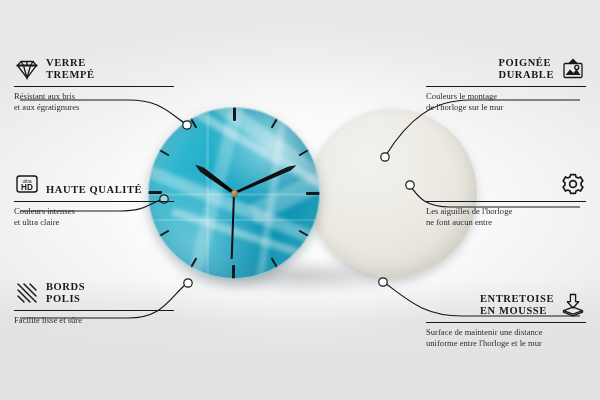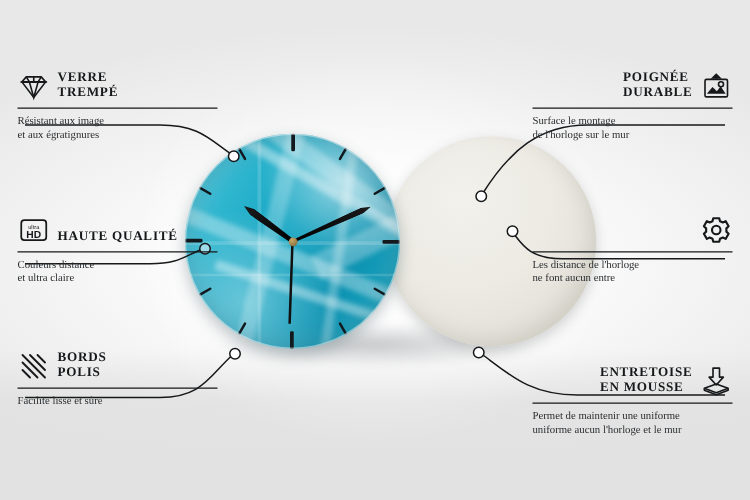--- a/index.html
+++ b/index.html
@@ -202,42 +202,42 @@
         </g>
           </svg>
       </span>
       <span class="ttl">
         <span>VERRE</span><br>
         <span>TREMPÉ</span>
       </span>
     </div>
     <div class="rule"></div>
     <div class="sub">
-      <span>Résistant aux image</span><br>
+      <span>Résistant aux bris</span><br>
       <span>et aux égratignures</span>
     </div>
   </div>
 
   <div class="callout left" style="top:171px">
     <div class="head">
       <span class="ico">
         <svg viewBox="0 0 26 26">
           <rect x="3" y="5" width="20" height="16" rx="2.5" fill="none" stroke="#16181a" stroke-width="1.4"></rect>
           <text x="13" y="12" font-size="4.6" text-anchor="middle" fill="#16181a" font-family="Liberation Sans, sans-serif">ultra</text>
           <text x="13" y="19" font-size="8.2" font-weight="bold" text-anchor="middle" fill="#16181a" font-family="Liberation Sans, sans-serif">HD</text>
         </svg>
       </span>
       <span class="ttl">
         <br>
         <span>HAUTE QUALITÉ</span>
       </span>
     </div>
     <div class="rule"></div>
     <div class="sub">
-      <span>Couleurs distance</span><br>
+      <span>Couleurs intenses</span><br>
       <span>et ultra claire</span>
     </div>
   </div>
 
   <div class="callout left" style="top:280px">
     <div class="head">
       <span class="ico">
         <svg viewBox="0 0 26 26">
             <g stroke="#16181a" stroke-width="1.5" stroke-linecap="round">
           <path d="M4 4 L22 22"></path>
@@ -272,39 +272,39 @@
           <path d="M13 4 V7"></path>
           <rect x="4" y="7.5" width="18" height="14" rx="1.2"></rect>
           <path d="M5.5 19 L10 13.5 L13.5 17 L16.5 13 L20.5 19 Z" fill="#16181a" stroke="none"></path>
           <circle cx="16.8" cy="11.4" r="2" fill="none"></circle>
         </g>
           </svg>
       </span>
     </div>
     <div class="rule"></div>
     <div class="sub">
-      <span>Surface le montage</span><br>
+      <span>Couleurs le montage</span><br>
       <span>de l'horloge sur le mur</span>
     </div>
   </div>
 
   <div class="callout right" style="top:171px">
     <div class="head">
       <span class="ico">
         <svg viewBox="0 0 26 26">
             <g fill="none" stroke="#16181a" stroke-width="1.7" stroke-linejoin="round">
           <path d="M10.6 3.6 h4.8 l.6 2.4 2.3 1 2.2-1.1 2.4 4.1-1.8 1.7v2.6 l1.8 1.7-2.4 4.1-2.2-1.1-2.3 1-.6 2.4h-4.8l-.6-2.4-2.3-1-2.2 1.1-2.4-4.1 1.8-1.7v-2.6l-1.8-1.7 2.4-4.1 2.2 1.1 2.3-1z"></path>
           <circle cx="13" cy="13" r="3.4"></circle>
         </g>
           </svg>
       </span>
     </div>
     <div class="rule"></div>
     <div class="sub">
-      <span>Les distance de l'horloge</span><br>
+      <span>Les aiguilles de l'horloge</span><br>
       <span>ne font aucun entre</span>
     </div>
   </div>
 
   <div class="callout right" style="top:292px">
     <div class="head">
       <span class="ttl">
         <span>ENTRETOISE</span><br>
         <span>EN MOUSSE</span>
       </span>
@@ -313,18 +313,18 @@
             <g fill="none" stroke="#16181a" stroke-width="1.3" stroke-linejoin="round">
           <path d="M10.4 2.5 h5.2 v7.2 h3.1 L13 16 L7.3 9.7 h3.1 Z"></path>
           <path d="M13 15.2 L22.5 18.6 L13 22.2 L3.5 18.6 Z"></path>
           <path d="M3.5 18.6 v1.6 L13 23.8 L22.5 20.2 v-1.6"></path>
         </g>
           </svg>
       </span>
     </div>
     <div class="rule"></div>
     <div class="sub">
-      <span>Permet de maintenir une uniforme</span><br>
-      <span>uniforme aucun l'horloge et le mur</span>
+      <span>Surface de maintenir une distance</span><br>
+      <span>uniforme entre l'horloge et le mur</span>
     </div>
   </div>
 
 </div>
 
 </body></html>

